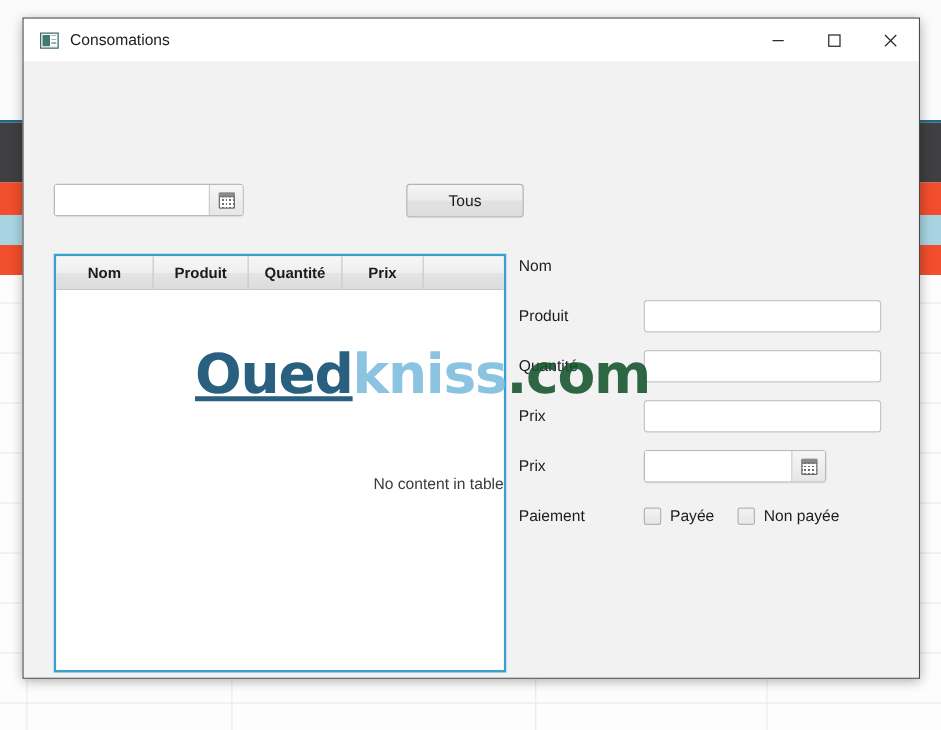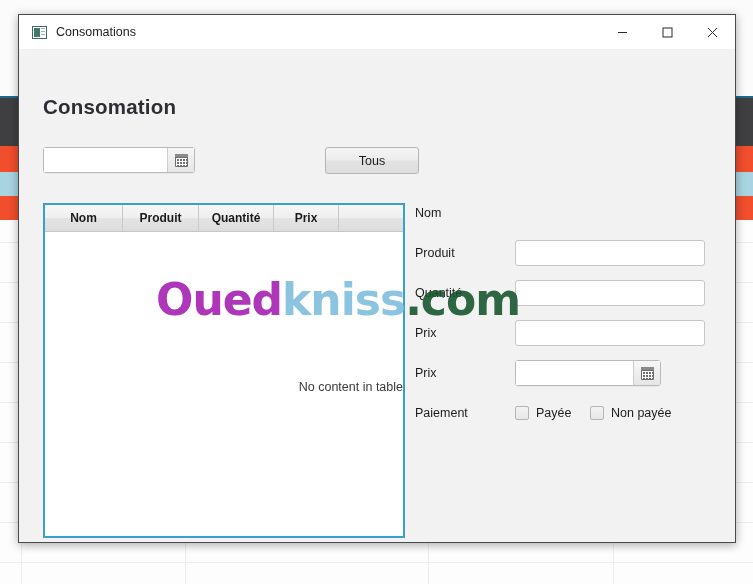--- a/index.html
+++ b/index.html
@@ -23,21 +23,21 @@
   .bg-collines{position:absolute;left:0;right:0;top:220px;bottom:0;}
   .bg-vline{position:absolute;top:0;bottom:0;width:1px;background:#ececec;}
 
   
   #watermark{
     position:absolute;left:156px;top:274px;z-index:30;
     font-family:"DejaVu Sans", sans-serif;
     font-size:44px;font-weight:bold;letter-spacing:-1px;
     pointer-events:none;white-space:nowrap;opacity:.88;
   }
-  #watermark .w1{color:#a21caf;}
+  #watermark .w1{color:#0c4a6e;text-decoration:underline;}
   #watermark .w2{color:#7cbcdc;}
   #watermark .w3{color:#14532d;}
 
   
   #window{
     position:absolute;left:18px;top:14px;width:716px;height:527px;
     background:#f0f0f0;border:1px solid #4a4a4a;
     box-shadow:0 2px 9px rgba(0,0,0,.33);
     z-index:20;display:flex;flex-direction:column;
   }
@@ -213,21 +213,20 @@
     <div class="winbtn close">
       <svg width="11" height="11" viewBox="0 0 11 11">
         <line x1="1" y1="1" x2="10" y2="10" stroke="currentColor" stroke-width="1"></line>
         <line x1="10" y1="1" x2="1" y2="10" stroke="currentColor" stroke-width="1"></line>
       </svg>
     </div>
   </div>
 
   <div id="client">
 
-    <div id="page-title">Consomation</div>
 
 
     <div id="filter-date" class="datepick">
       <input type="text" value="" style="">
       <div class="calbtn">
         <span class="calicon"></span>
       </div>
     </div>
 
     <div id="btn-tous" class="btn">Tous</div>

